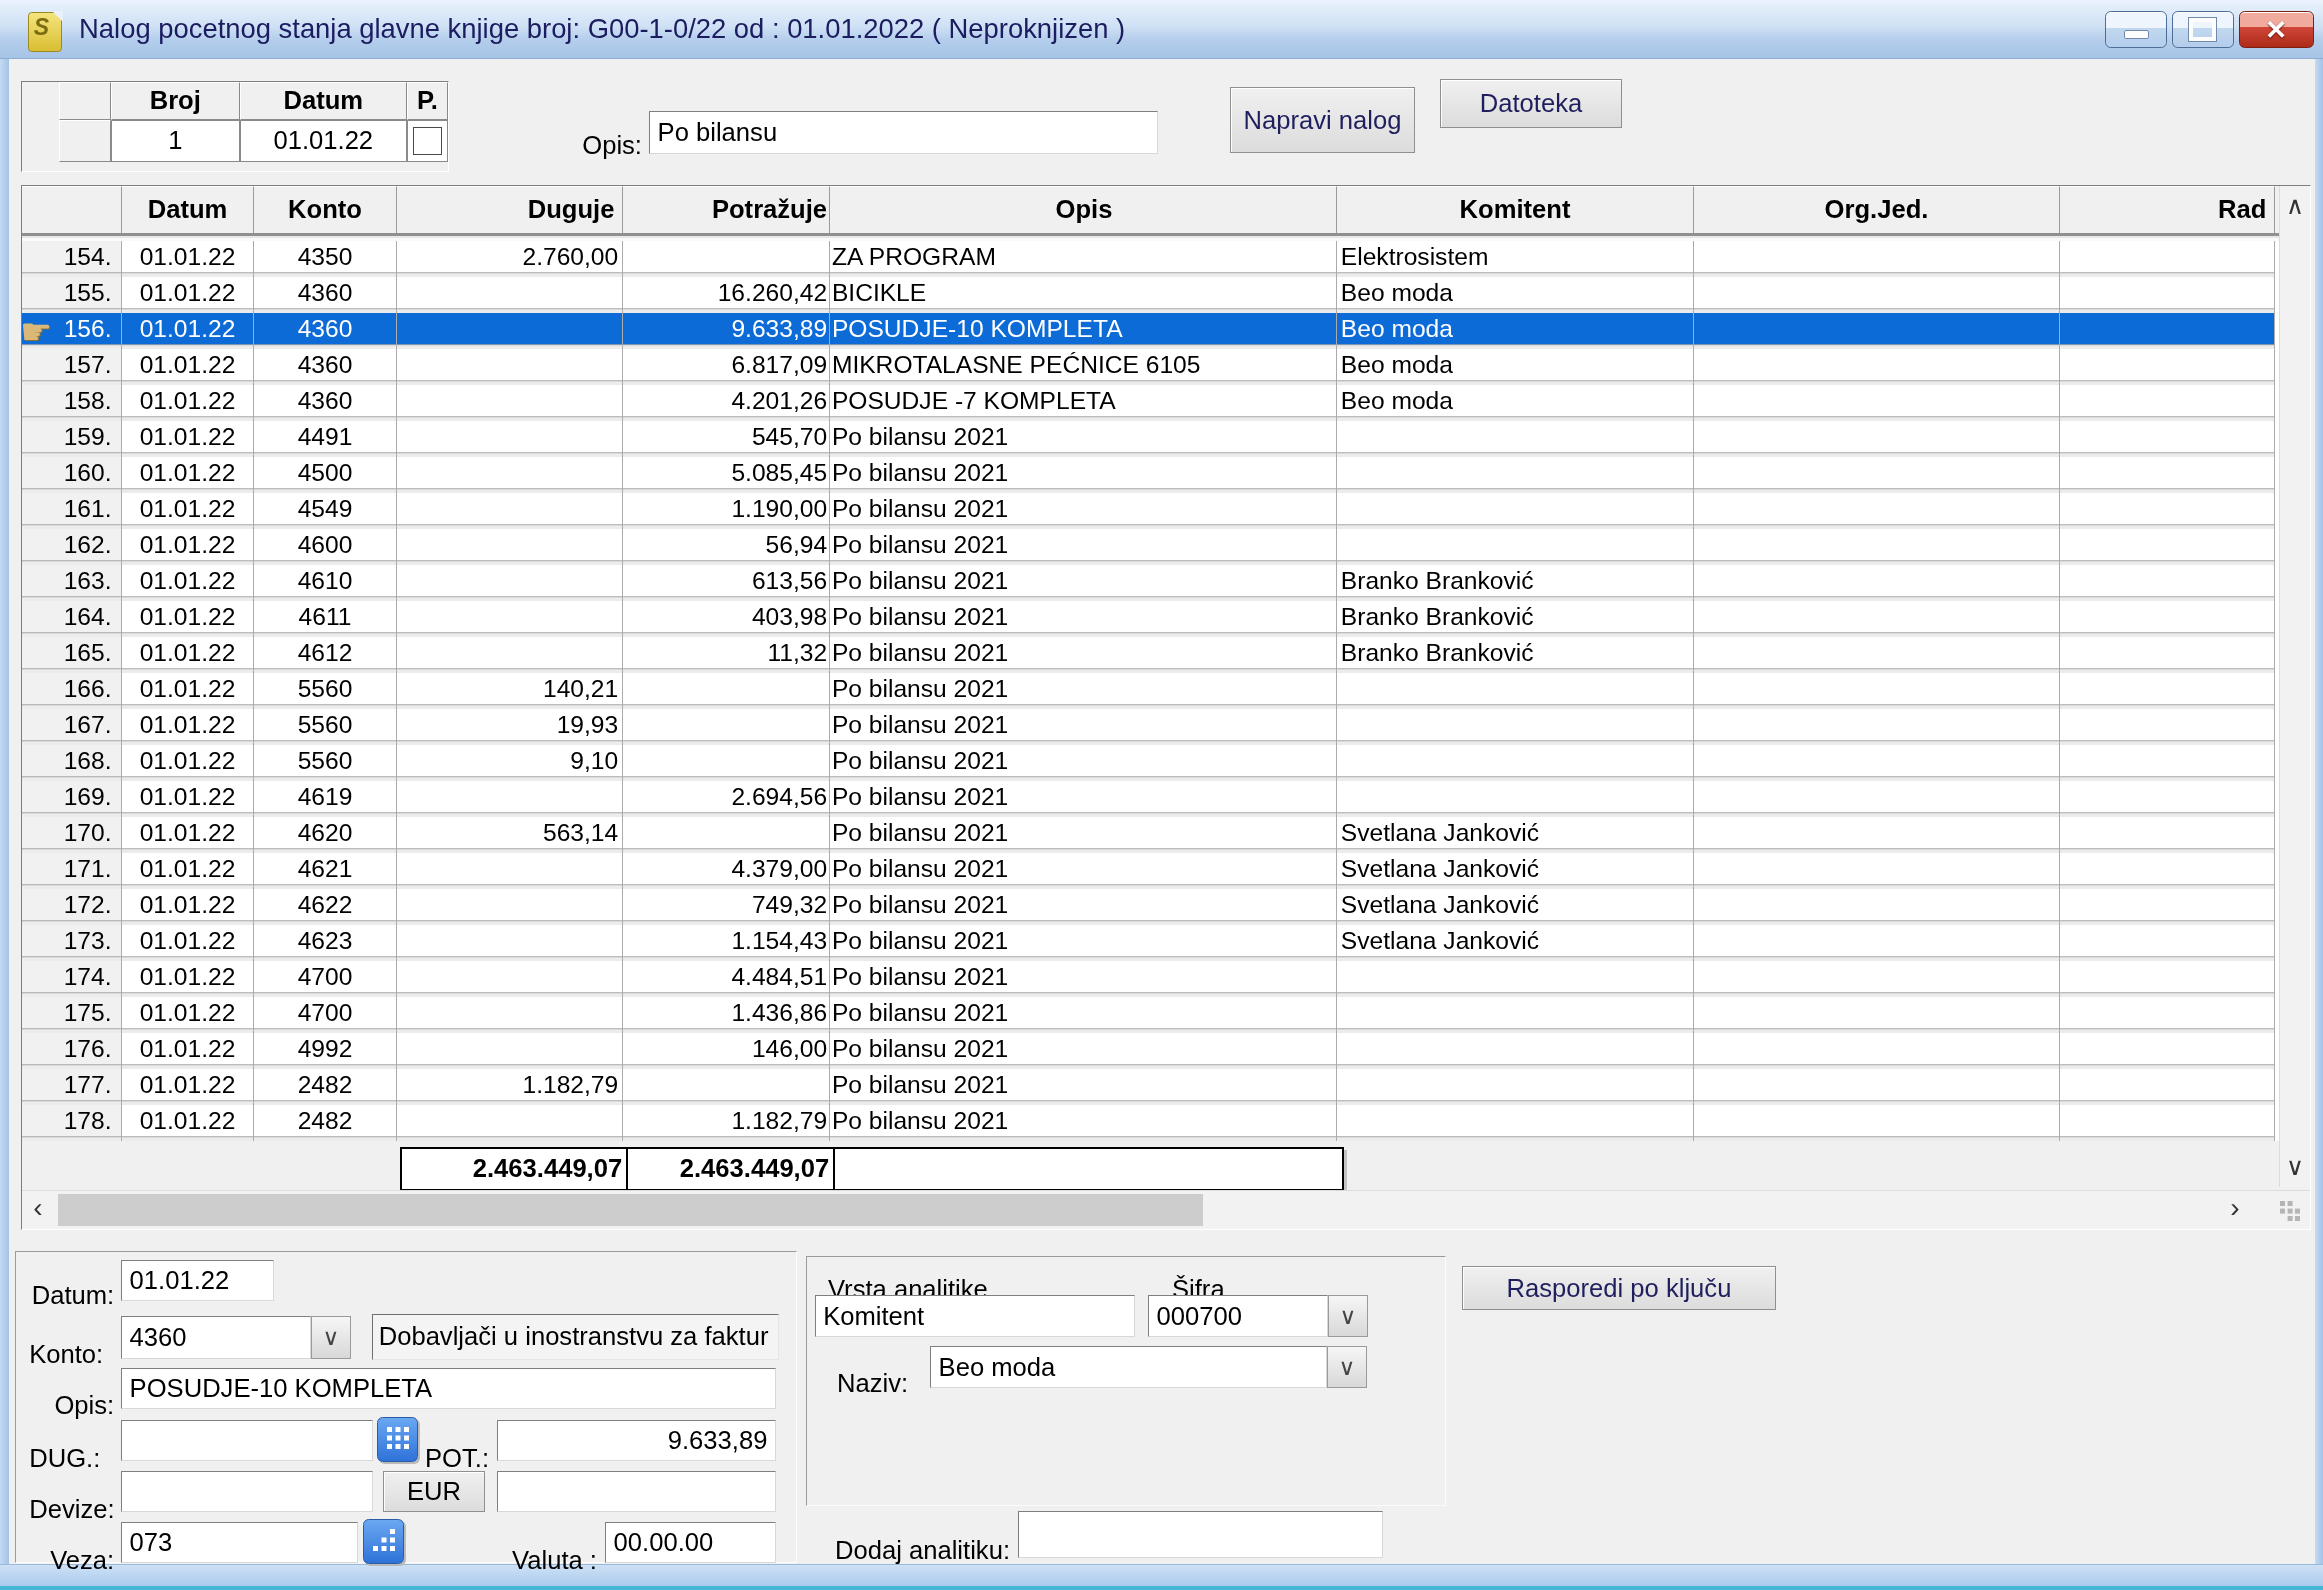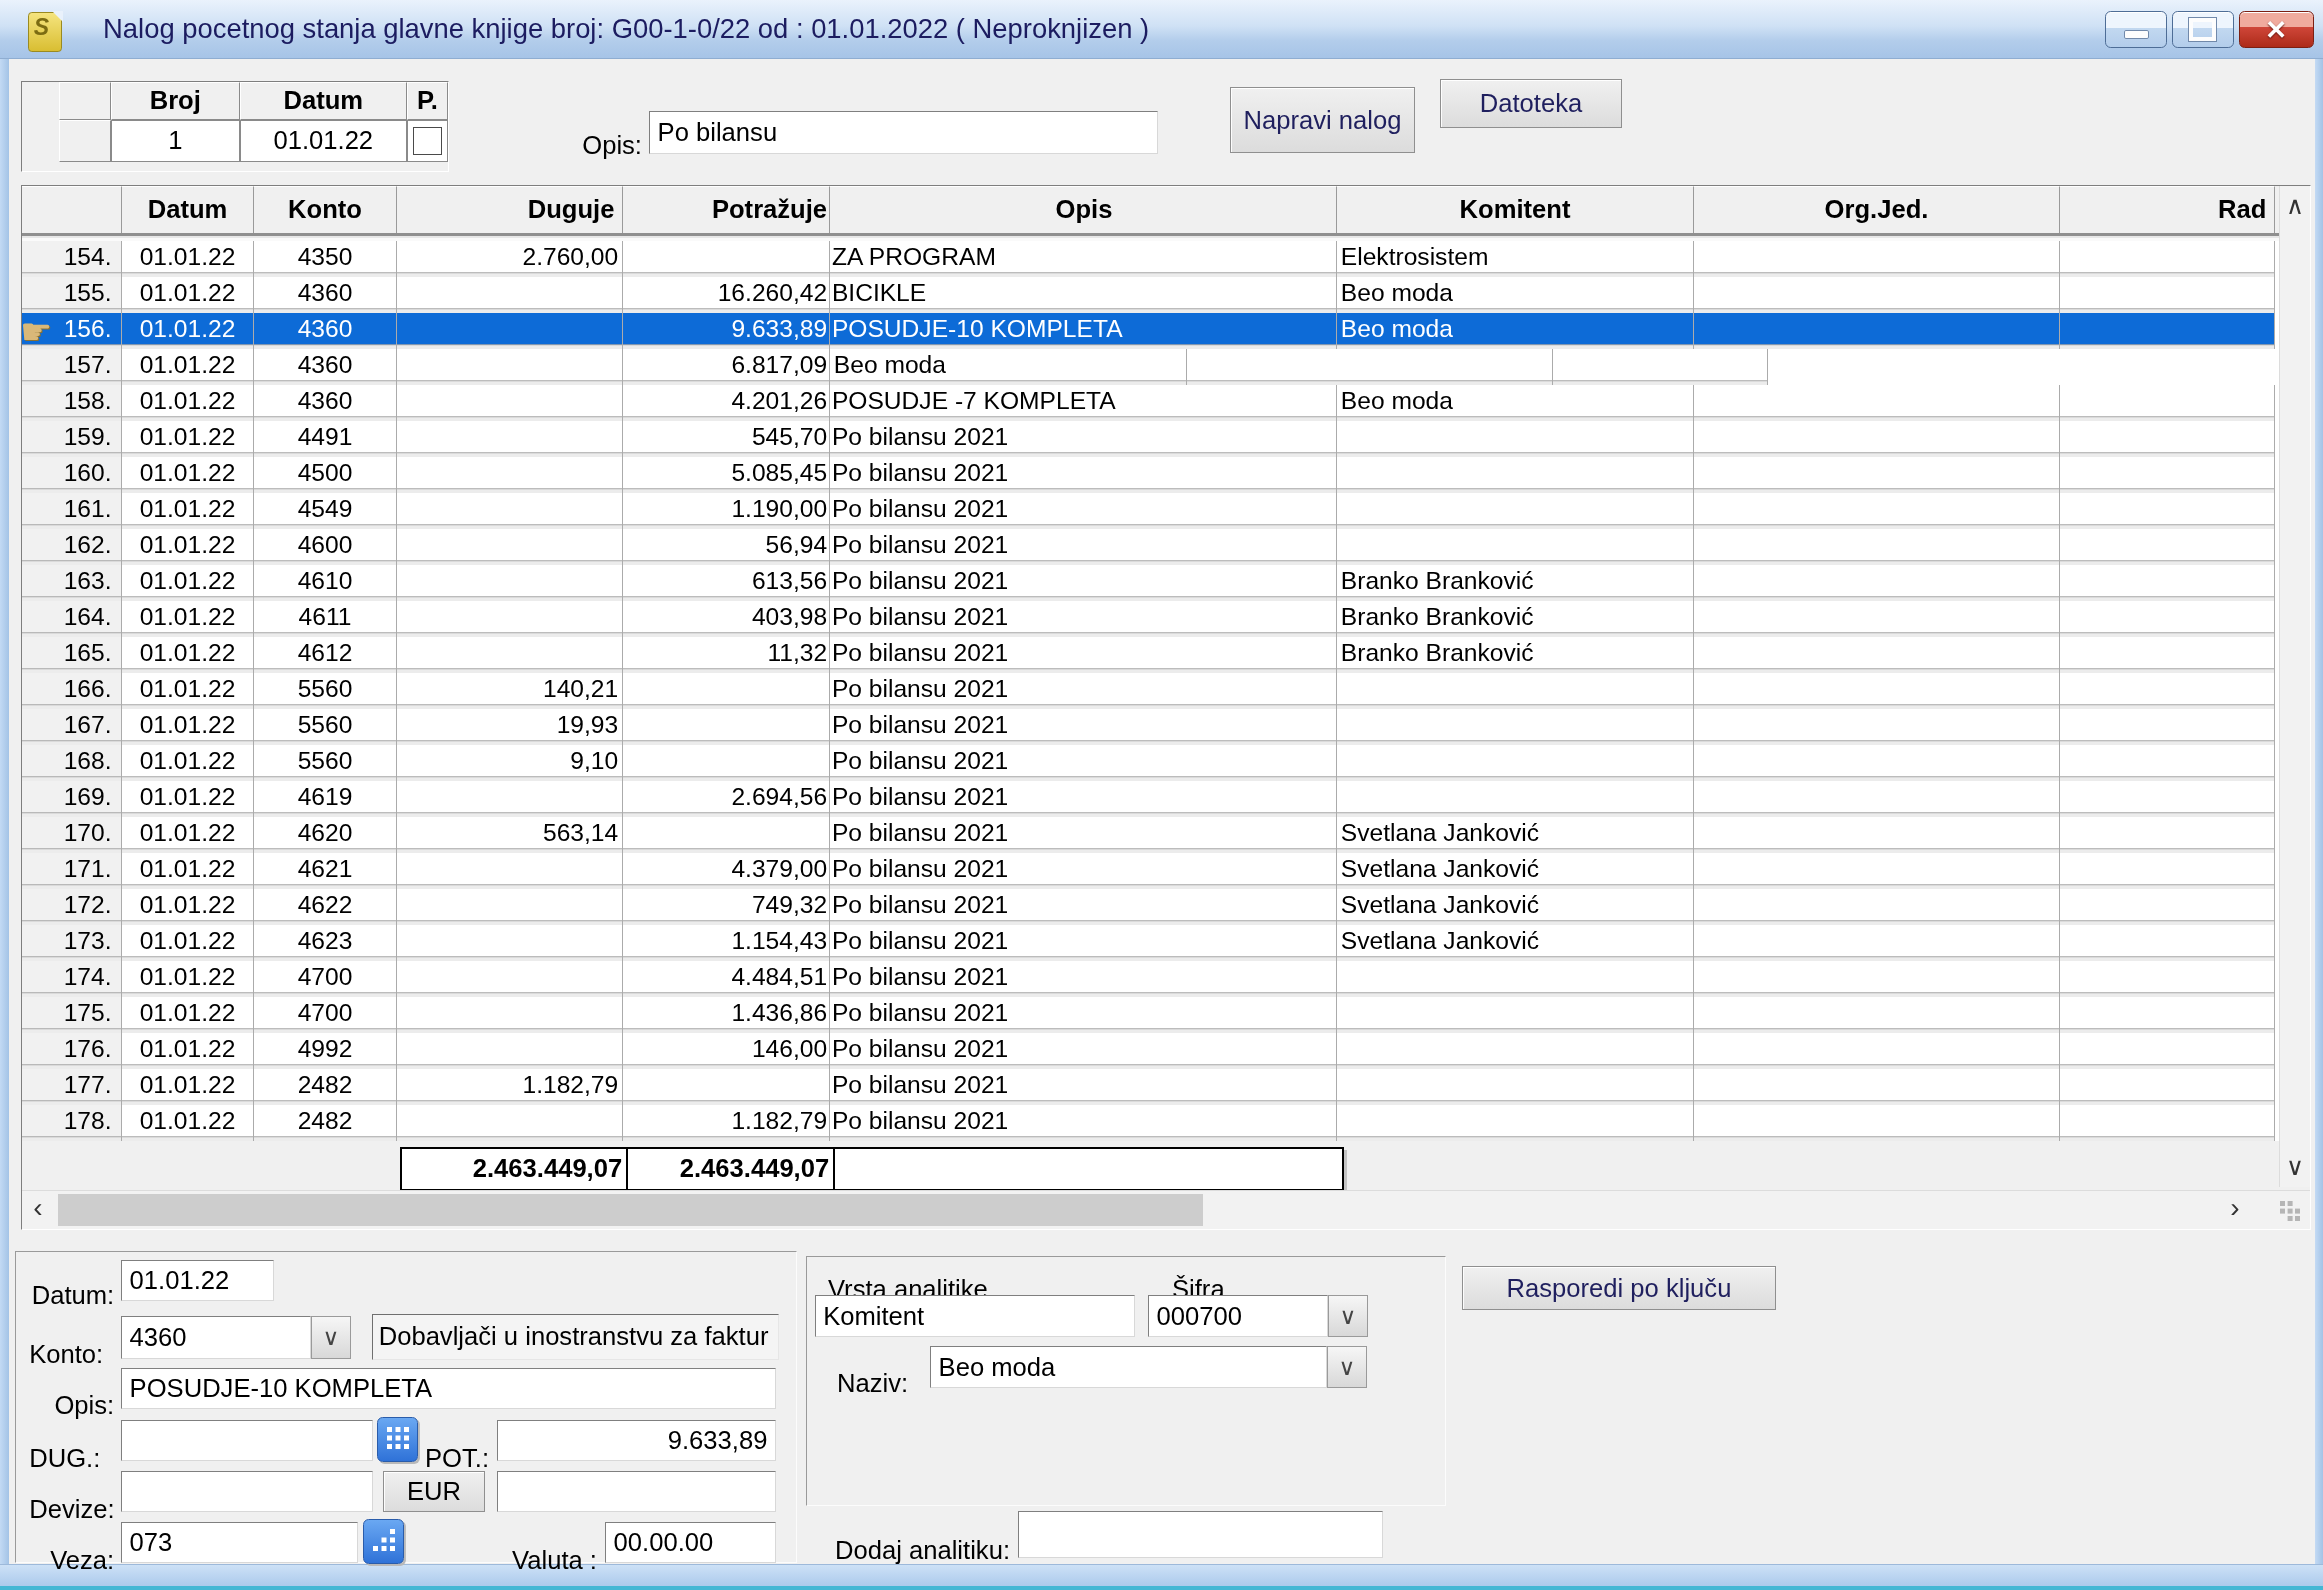--- a/index.html
+++ b/index.html
@@ -1,21 +1,21 @@
 <!DOCTYPE html>
 <html style="font-size:15px"><head>
 <meta charset="utf-8">
 <style>
   html,body{margin:0;padding:0;background:#666;}
   .window{position:relative;width:2323px;height:1591px;background:#f0f0f0;
     font-family:"Liberation Sans",sans-serif;color:#000;overflow:hidden;}
   
   .titlebar{position:absolute;left:0;top:0;width:100%;height:59px;
     background:linear-gradient(#eaf2fc,#cfe1f5 45%,#b3cdeb 70%,#a6c4e7);
-    border-bottom:0.9px solid #8fadd1;display:flex;align-items:center;box-sizing:border-box;gap:24px;}
+    border-bottom:0.9px solid #8fadd1;display:flex;align-items:center;box-sizing:border-box;}
   .app-icon{width:34px;height:40px;margin:5.7px 11.4px 0 28px;position:relative;
     background:linear-gradient(#f5e47e,#d9be32);border:1.9px solid #9a8a20;border-radius:3.8px;box-sizing:border-box;}
   .app-icon::before{content:"S";position:absolute;left:4.7px;top:0.9px;font-weight:bold;font-style:italic;
     font-size:23px;color:#7c6c12;}
   .app-icon::after{content:"";position:absolute;right:-1.9px;top:-1.9px;border-style:solid;border-width:0 11.4px 11.4px 0;
     border-color:transparent #e9f1fb transparent transparent;}
   .title-text{font-size:27.4px;color:#1c1c60;margin-left:5.7px;white-space:nowrap;}
   .caption{position:absolute;right:9.5px;top:11.4px;display:flex;gap:4.7px;}
   .cap{width:62px;height:37px;border:1.9px solid #4e6d96;border-radius:5.7px;box-sizing:border-box;
     background:linear-gradient(#eef5fd 0 45%,#c2d8f0 45%,#b3cdeb);display:flex;align-items:center;justify-content:center;
@@ -190,20 +190,21 @@
           <div class="cell c-orgjed"></div>
           <div class="cell c-rad"></div>
           <span class="pointer">☛</span>
         </div>
         <div class="grid-row">
           <div class="cell c-num">157.</div>
           <div class="cell c-datum">01.01.22</div>
           <div class="cell c-konto">4360</div>
           <div class="cell c-duguje"></div>
           <div class="cell c-potrazuje">6.817,09</div>
+          <div class="cell c-opis">MIKROTALASNE PEĆNICE 6105</div>
           <div class="cell c-komitent">Beo moda</div>
           <div class="cell c-orgjed"></div>
           <div class="cell c-rad"></div>
         </div>
         <div class="grid-row">
           <div class="cell c-num">158.</div>
           <div class="cell c-datum">01.01.22</div>
           <div class="cell c-konto">4360</div>
           <div class="cell c-duguje"></div>
           <div class="cell c-potrazuje">4.201,26</div>

